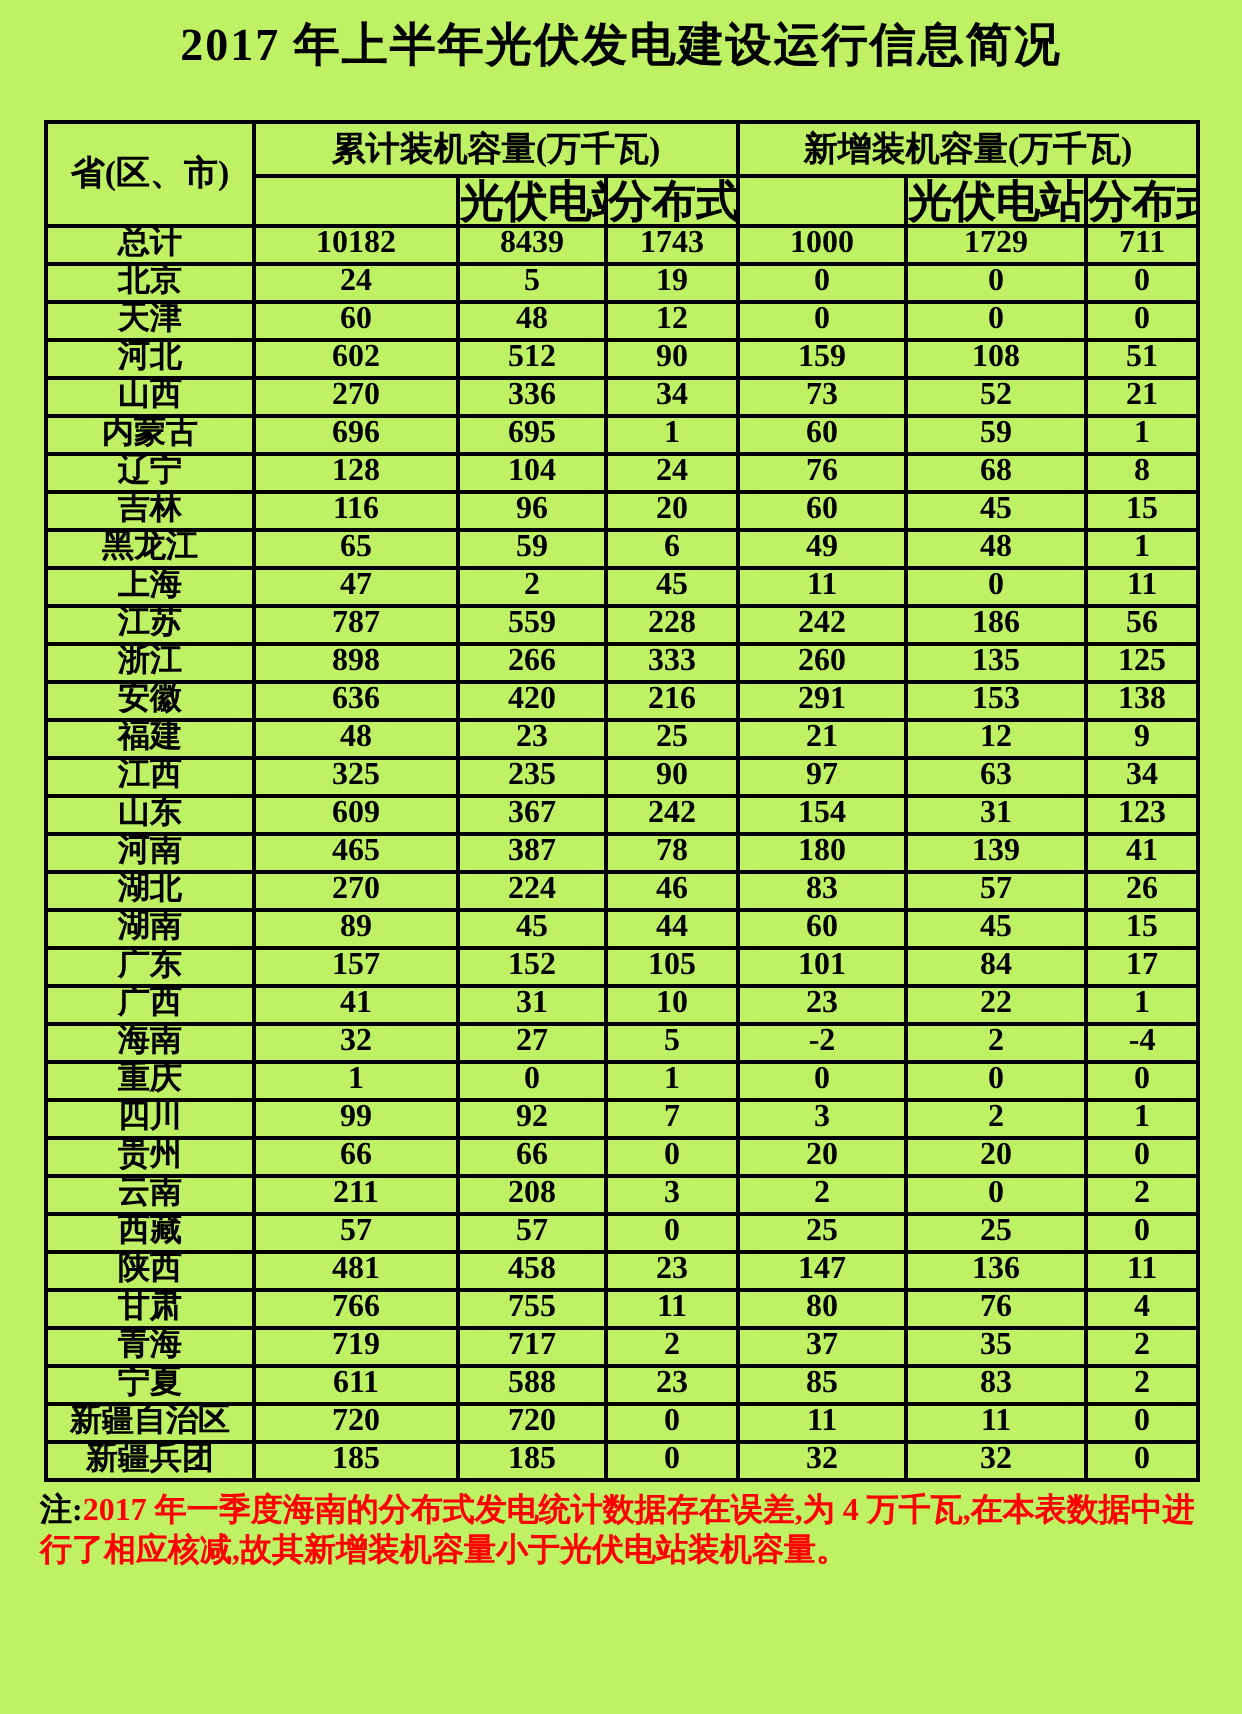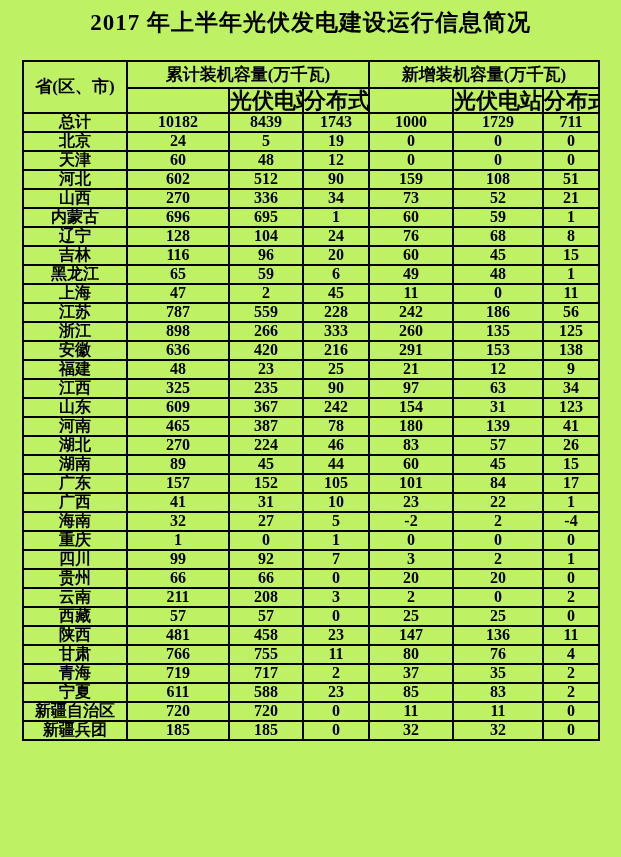--- a/index.html
+++ b/index.html
@@ -376,14 +376,15 @@
           <td>185</td>
           <td>185</td>
           <td>0</td>
           <td>32</td>
           <td>32</td>
           <td>0</td>
         </tr>
       </tbody>
   </table>
 
+  <p class="note"><span class="note-prefix">注:</span><span class="note-red">2017 年一季度海南的分布式发电统计数据存在误差,为 4 万千瓦,在本表数据中进行了相应核减,故其新增装机容量小于光伏电站装机容量。</span></p>
 
 </div>
 
 </body></html>

